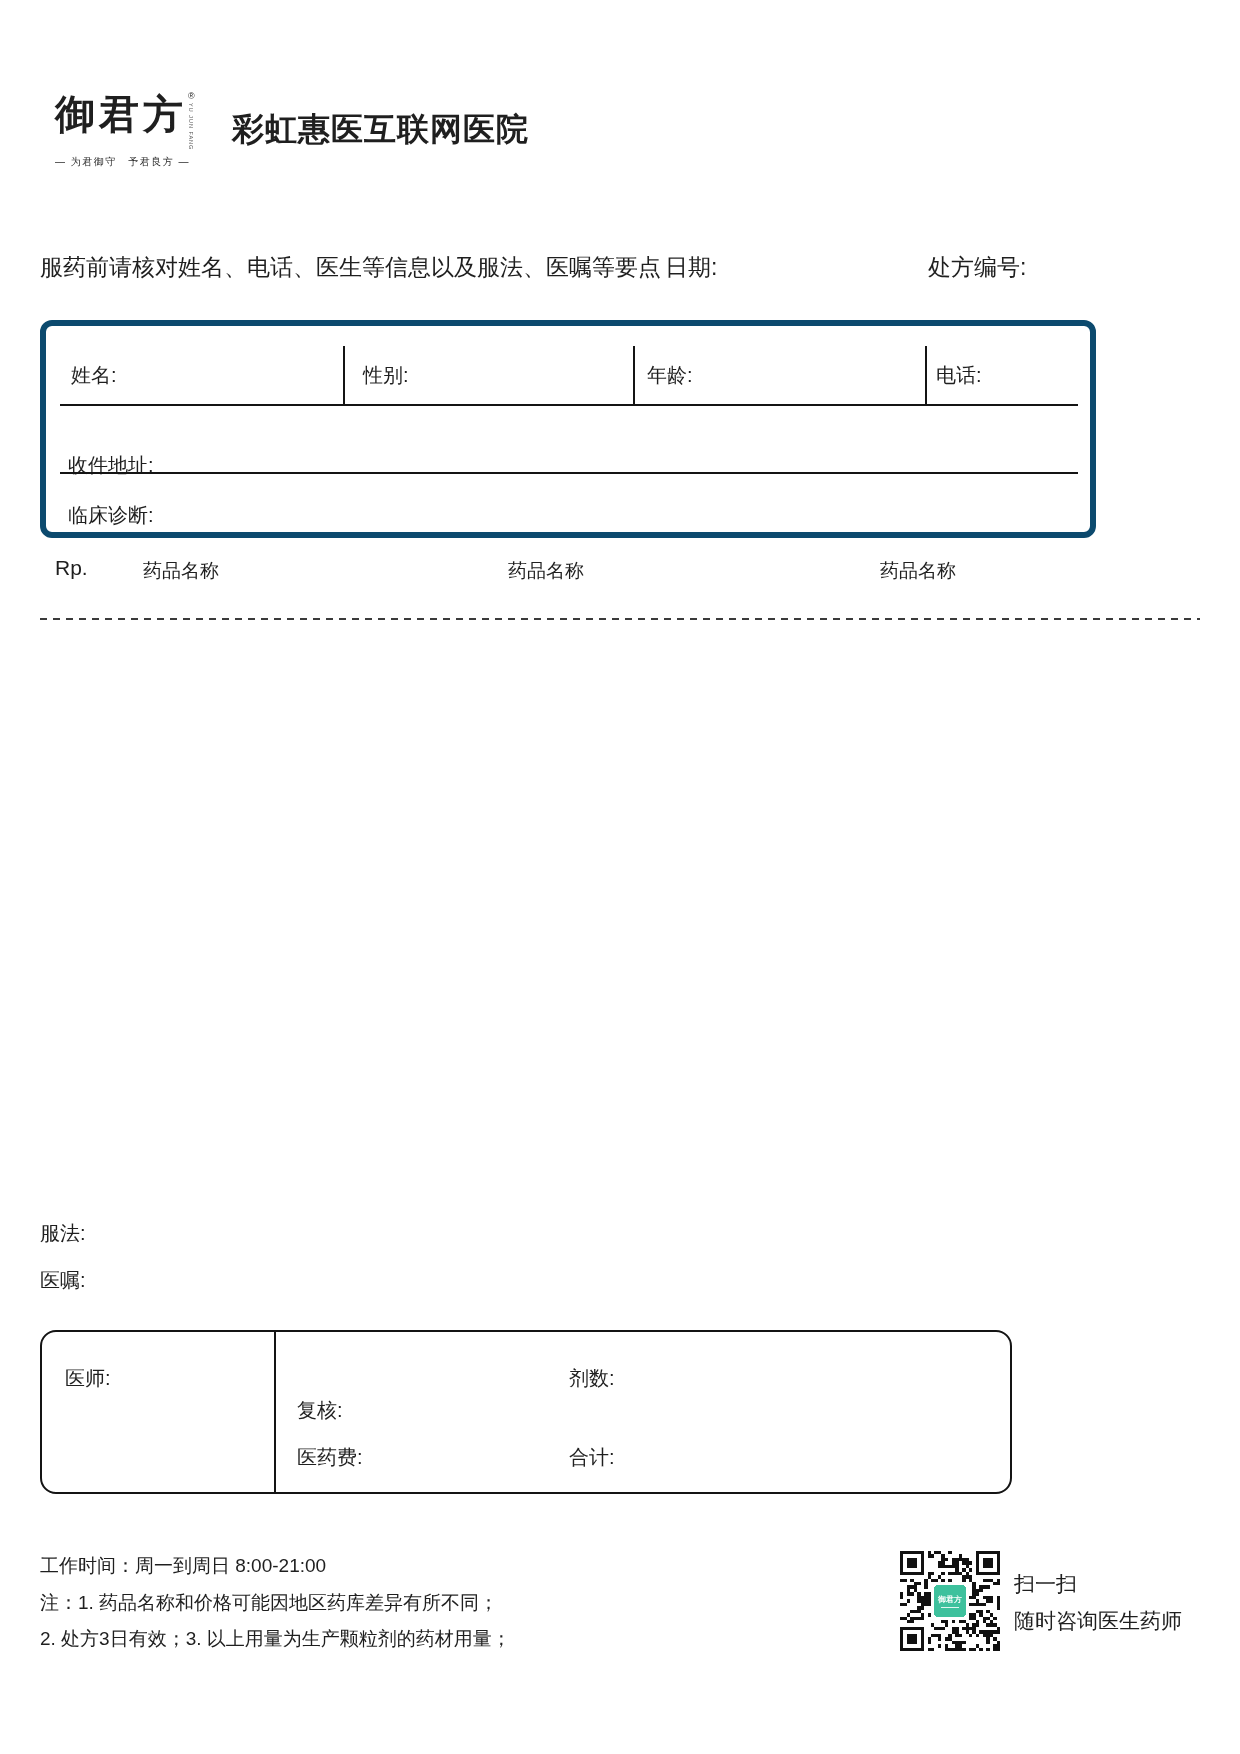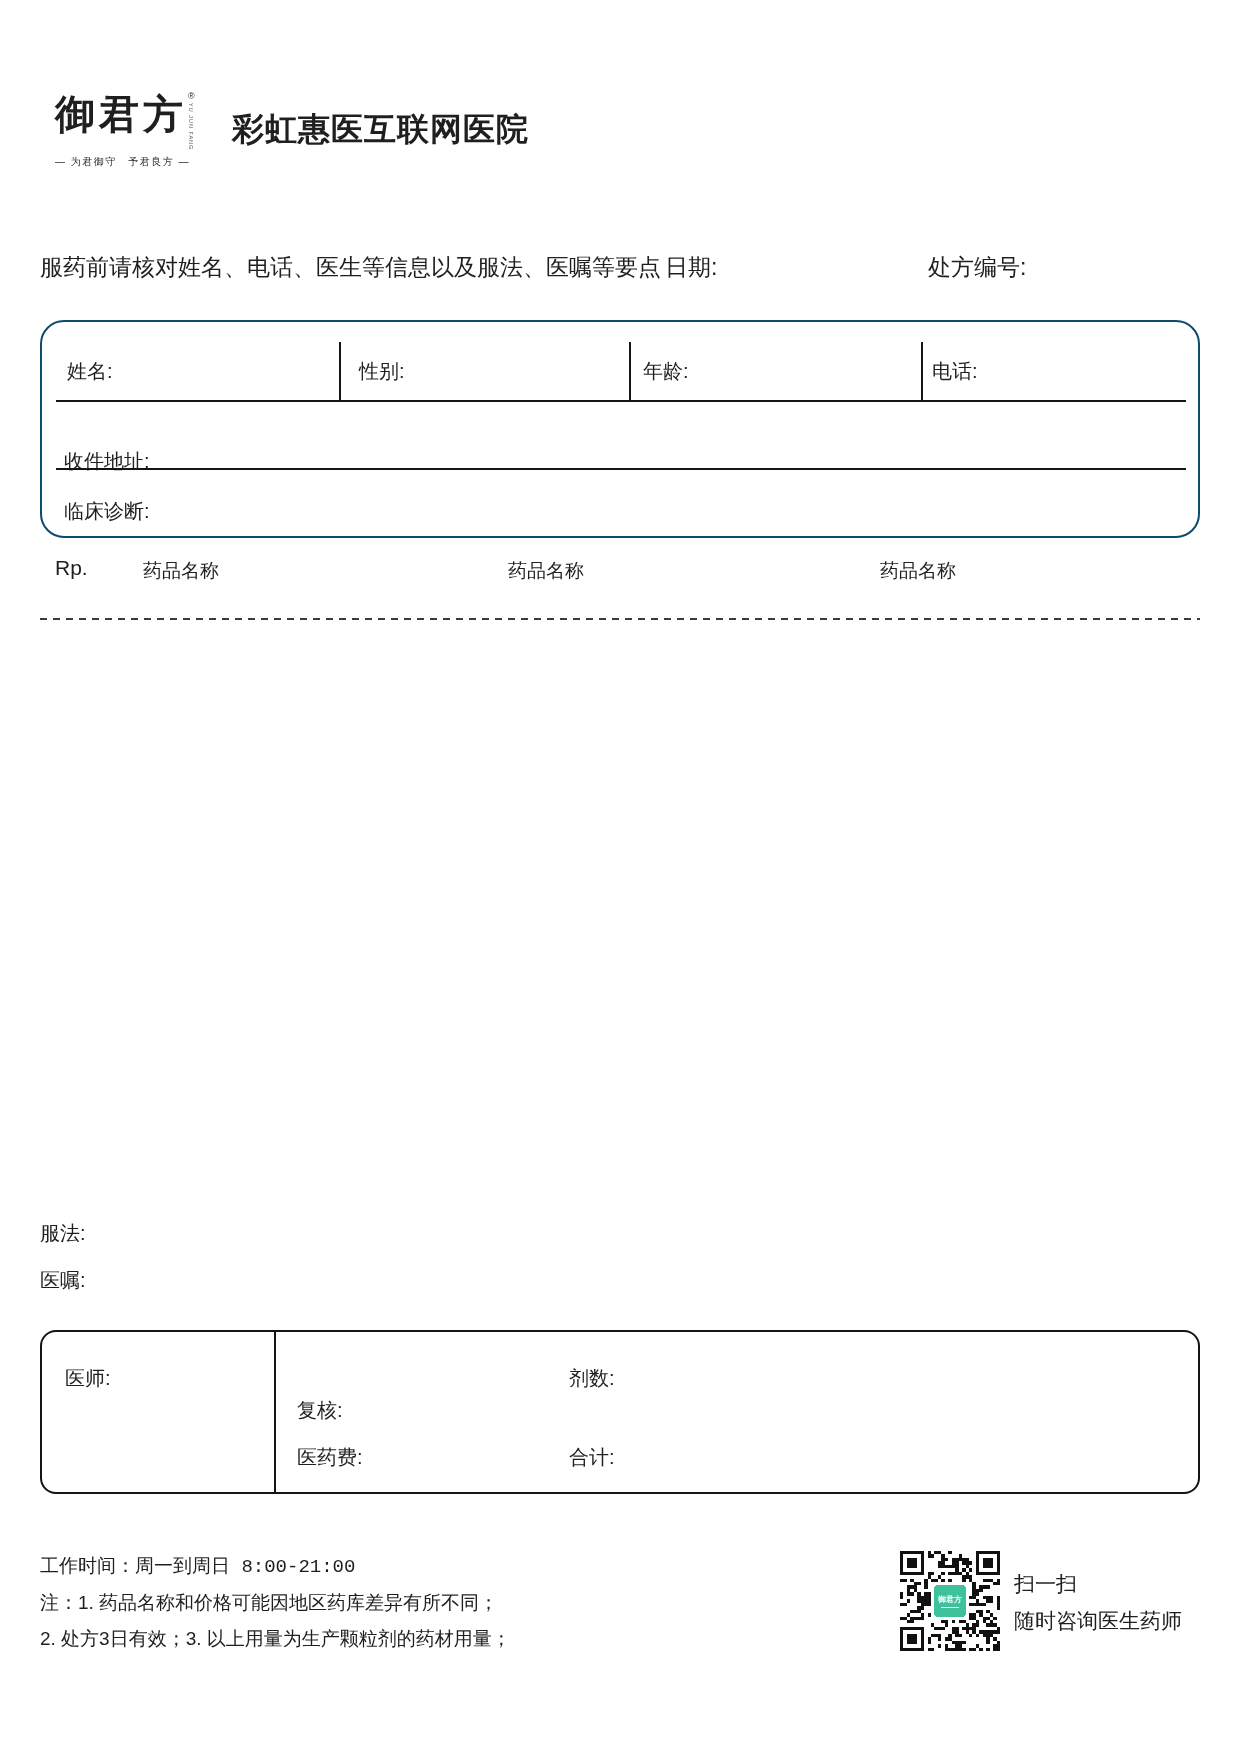--- a/index.html
+++ b/index.html
@@ -18,21 +18,21 @@
 
   .hospital-title { position:absolute; left:232px; top:108px; font-size:32px; font-weight:900; letter-spacing:1px; white-space:nowrap; }
 
   
   .notice-row { position:absolute; left:40px; top:252px; width:1160px; height:28px; font-size:23px; }
   .notice      { position:absolute; left:0;    top:0; white-space:nowrap; }
   .date-label  { position:absolute; left:625px; top:0; white-space:nowrap; }
   .rx-label    { position:absolute; left:888px; top:0; white-space:nowrap; }
 
   
-  .patient-box { position:absolute; left:40px; top:320px; width:1160px; height:218px; border:2px solid #0c4a6e; border-radius:24px; }
+  .patient-box { position:absolute; left:40px; top:320px; width:1056px; height:218px; border:6px solid #0c4a6e; border-radius:12px; }
   .pb-label { position:absolute; font-size:20px; white-space:nowrap; }
   .lbl-name      { left:25px;  top:36px; }
   .lbl-gender    { left:317px; top:36px; }
   .lbl-age       { left:601px; top:36px; }
   .lbl-phone     { left:890px; top:36px; }
   .lbl-address   { left:22px;  top:106px;margin-top:20px; }
   .lbl-diagnosis { left:22px;  top:176px; }
   .vdiv { position:absolute; width:2px; top:20px; height:58px; background:#141414; }
   .vdiv1 { left:297px; } .vdiv2 { left:587px; } .vdiv3 { left:879px; }
   .hline { position:absolute; left:14px; right:12px; height:2px; background:#141414; }
@@ -46,32 +46,32 @@
   .col-3    { position:absolute; left:880px; top:2px; font-size:19px; }
 
   .dashline { position:absolute; left:40px; top:618px; width:1160px; height:2px;
               background:repeating-linear-gradient(90deg,#3a3a3a 0 7px,transparent 7px 13px); }
 
   
   .usage-label  { position:absolute; left:40px; top:1220px; font-size:20px; }
   .advice-label { position:absolute; left:40px; top:1267px; font-size:20px; }
 
   
-  .signoff-box { position:absolute; left:40px; top:1330px; width:1160px; height:164px; border:2px solid #141414; border-radius:16px; }
+  .signoff-box { position:absolute; left:40px; top:1330px; width:972px; height:164px; border:2px solid #141414; border-radius:16px; }
   .so-vdiv { position:absolute; left:232px; top:0; bottom:0; width:2px; background:#141414; }
   .so-label { position:absolute; font-size:20px; white-space:nowrap; }
   .lbl-doctor { left:23px;  top:33px; }
   .lbl-review { left:255px; top:33px;margin-top:32px; }
   .lbl-doses  { left:527px; top:33px; }
   .lbl-fee    { left:255px; top:112px; }
   .lbl-total  { left:527px; top:112px; }
 
   
   .foot-line { position:absolute; left:40px; font-size:19px; white-space:nowrap; }
-  .foot-1 { top:1553px;font-family:Liberation Mono, monospace; } .foot-2 { top:1590px; } .foot-3 { top:1626px; }
+  .foot-1 { top:1553px; } .foot-2 { top:1590px; } .foot-3 { top:1626px; }
 
   .qr { position:absolute; left:900px; top:1551px; width:100px; height:100px; }
   .qr svg { width:100%; height:100%; shape-rendering:crispEdges; }
   .qr-logo-text { font-family:"Liberation Sans",sans-serif; font-weight:bold; }
   .scan-title    { position:absolute; left:1014px; top:1570px; font-size:21px; white-space:nowrap; }
   .scan-subtitle { position:absolute; left:1014px; top:1607px; font-size:21px; white-space:nowrap; }
 </style>
 </head>
 <body>
 

